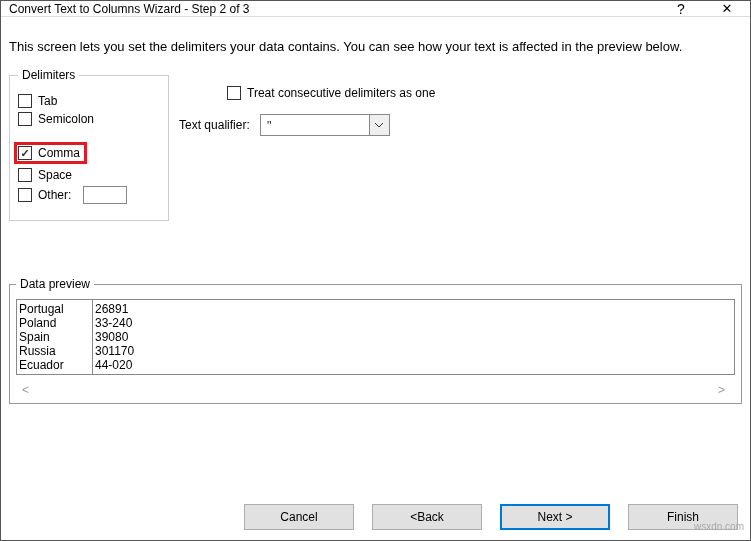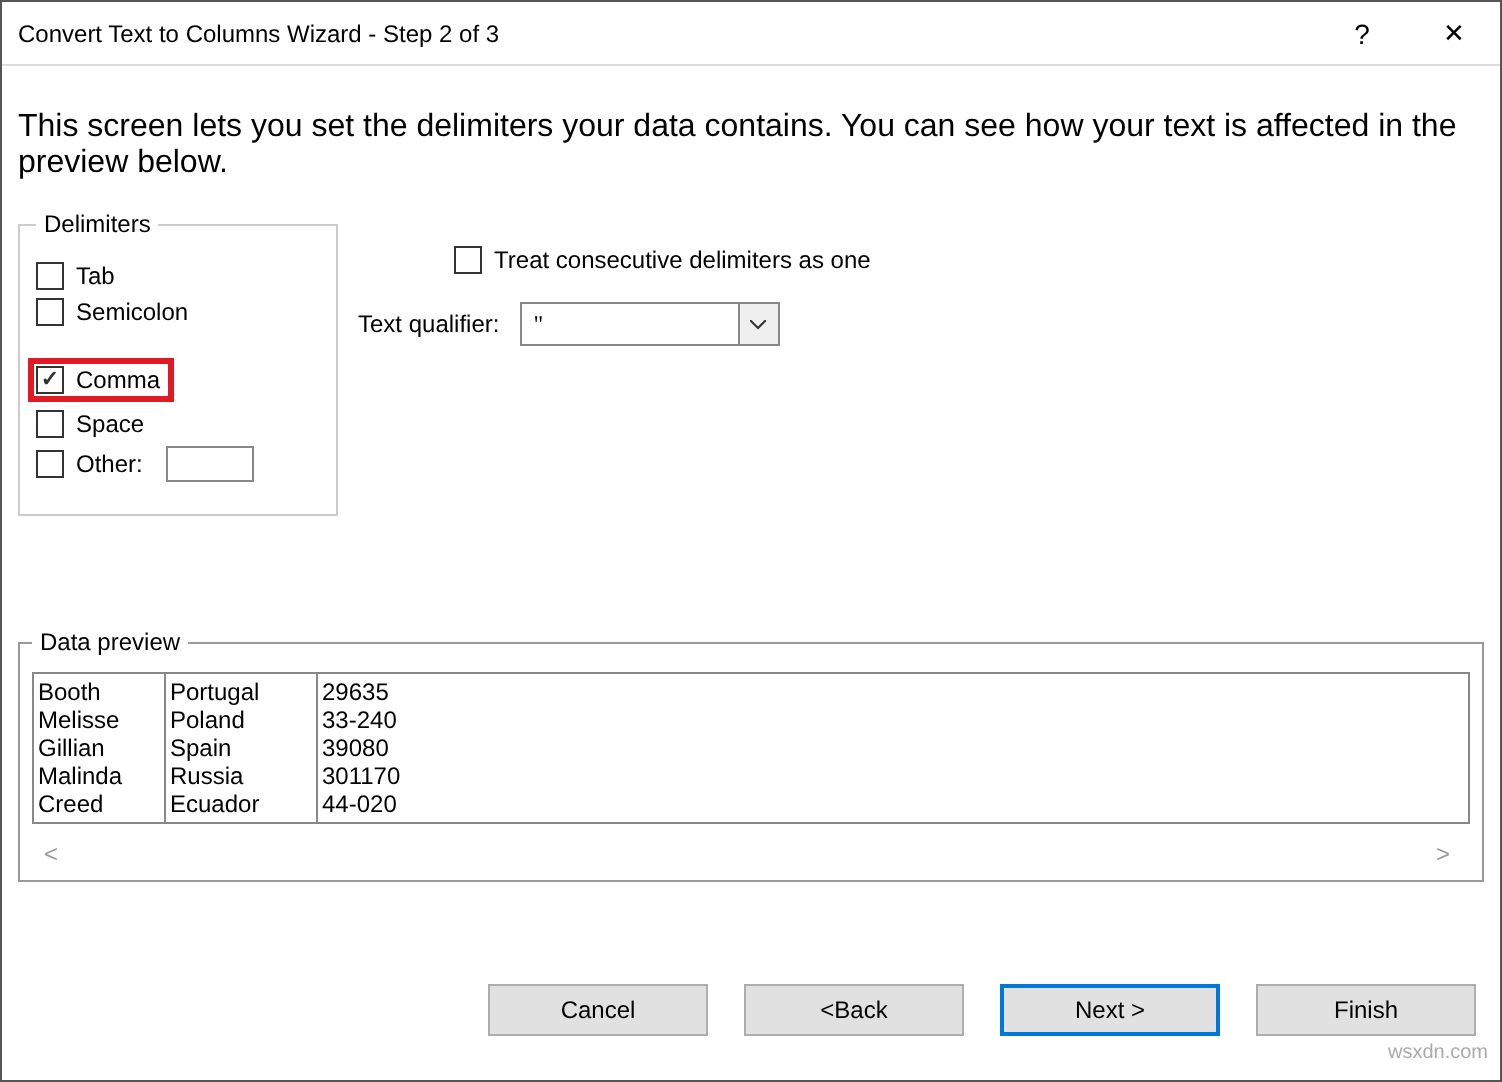--- a/index.html
+++ b/index.html
@@ -1,22 +1,22 @@
 <!DOCTYPE html>
 <html><head>
   <meta charset="utf-8">
   <style>
     * { box-sizing: border-box; margin: 0; padding: 0; font-family: "Segoe UI", Tahoma, sans-serif; font-size: 12px; }
     body { background: #fff; width: 751px; height: 541px; border: 1px solid #555; position: relative; color: #000; }
-    .titlebar { display: flex; align-items: center; height: 32px; padding: 0 0 0 8px; border-bottom: 1px solid #ddd; }
+    .titlebar { display: flex; align-items: center; height: 16px; padding: 0 0 0 8px; border-bottom: 1px solid #ddd; }
     .titlebar .title { flex: 1; font-size: 12px; }
     .titlebar .btn { width: 46px; height: 32px; display: flex; align-items: center; justify-content: center; font-size: 13px; }
     .titlebar .btn.help { font-size: 14px; font-weight: normal; }
     .content { padding: 12px 8px 0 8px; }
-    .desc { padding: 10px 0 14px 0; font-size: 16px; }
+    .desc { padding: 10px 0 14px 0; font-size: 13px; }
     fieldset { border: 1px solid #ccc; padding: 8px 8px 12px 8px; position: relative; }
     legend { padding: 0 4px; font-size: 12px; }
     .top-row { display: flex; gap: 10px; align-items: flex-start; }
     .delim-box { width: 160px; }
     .checkrow { display: flex; align-items: center; gap: 6px; margin: 4px 0; }
     .checkbox { width: 14px; height: 14px; border: 1px solid #333; display: inline-flex; align-items: center; justify-content: center; background: #fff; }
     .checkbox.checked::after { content: "✓"; font-size: 11px; font-weight: bold; color: #333; line-height: 1; }
     .highlight-box { border: 3px solid #e01b24; padding: 1px 4px 1px 1px; display: inline-flex; align-items: center; gap: 6px; margin-left: -4px; margin-top: 12px; }
     .other-input { width: 44px; height: 18px; border: 1px solid #888; margin-left: 6px; }
     .right-opts { padding-top: 14px; }
@@ -26,21 +26,21 @@
     .combo-text { width: 108px; padding: 0 6px; display: flex; align-items: center; font-family: "Segoe UI"; }
     .combo-btn { width: 20px; border-left: 1px solid #888; display: flex; align-items: center; justify-content: center; background: #efefef; }
     .preview-wrap { margin-top: 56px; }
     .preview-box { border: 1px solid #999; padding: 8px 6px 28px 6px; margin-top: 4px; position: relative; }
     .preview-grid { font-family: "Courier New", monospace; font-size: 13px; border: 1px solid #888; border-right: none; display: flex; width: 100%; }
     .col { border-right: 1px solid #888; padding: 2px 2px; white-space: pre; }
     .col.c1 { width: 66px; }
     .col.c2 { width: 76px; }
     .col.c3 { flex: 1; }
     .scroll-h { position: absolute; bottom: 6px; left: 12px; right: 16px; display: flex; justify-content: space-between; color: #999; font-size: 12px; }
-    .btnbar { position: absolute; bottom: 22px; right: 12px; display: flex; gap: 18px; }
+    .btnbar { position: absolute; bottom: 10px; right: 12px; display: flex; gap: 18px; }
     .dbtn { width: 110px; height: 26px; border: 1px solid #adadad; background: #e1e1e1; display: flex; align-items: center; justify-content: center; }
     .dbtn.primary { border: 2px solid #0078d7; background: #e1e1e1; }
     .watermark { position: absolute; bottom: 8px; right: 6px; font-size: 10px; color: #aaa; }
   </style>
 </head>
 <body>
 
 <div class="titlebar">
   <div class="title">Convert Text to Columns Wizard - Step 2 of 3</div>
   <div class="btn help">?</div>
@@ -99,31 +99,26 @@
           </span>
         </span>
       </div>
     </div>
   </div>
 
   <div class="preview-wrap">
     <fieldset class="preview-box">
       <legend>Data preview</legend>
       <div class="preview-grid">
-        <div class="col c1"><span>Booth</span>
-<span>Melisse</span>
-<span>Gillian</span>
-<span>Malinda</span>
-<span>Creed</span></div>
         <div class="col c2"><span>Portugal</span>
 <span>Poland</span>
 <span>Spain</span>
 <span>Russia</span>
 <span>Ecuador</span></div>
-        <div class="col c3"><span>29635</span>
+        <div class="col c3"><span>26891</span>
 <span>33-240</span>
 <span>39080</span>
 <span>301170</span>
 <span>44-020</span></div>
       </div>
       <div class="scroll-h">
         <span>&lt;</span>
         <span>&gt;</span>
       </div>
     </fieldset>

